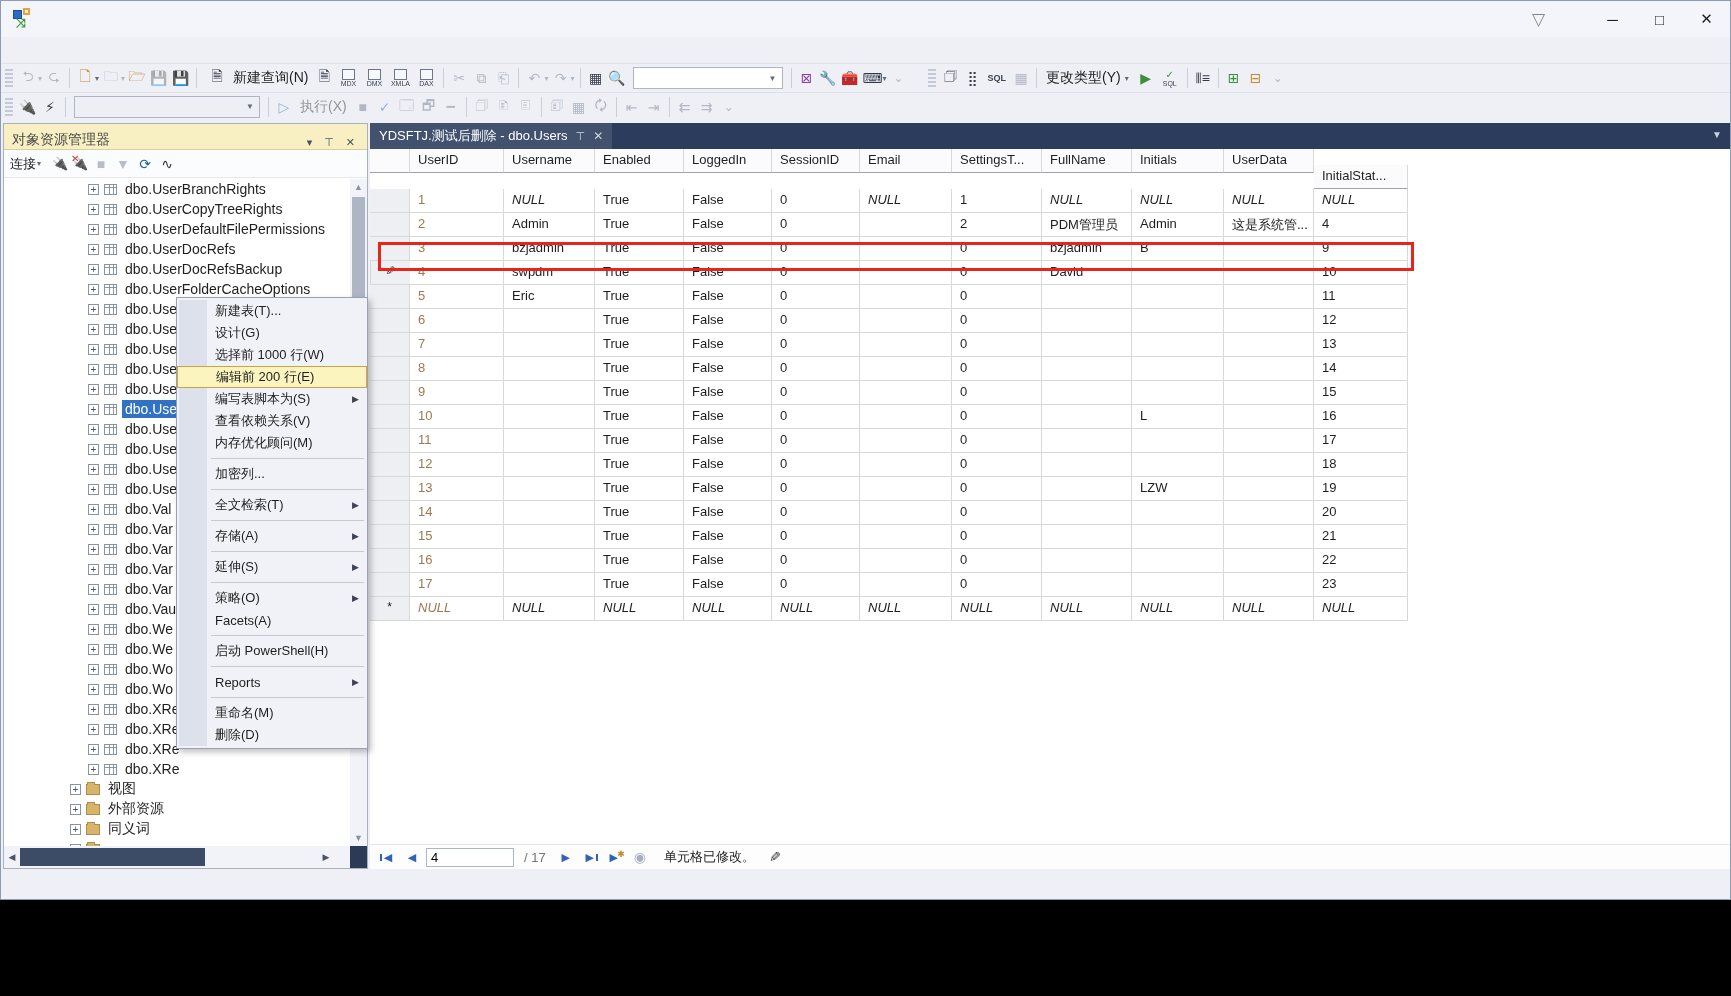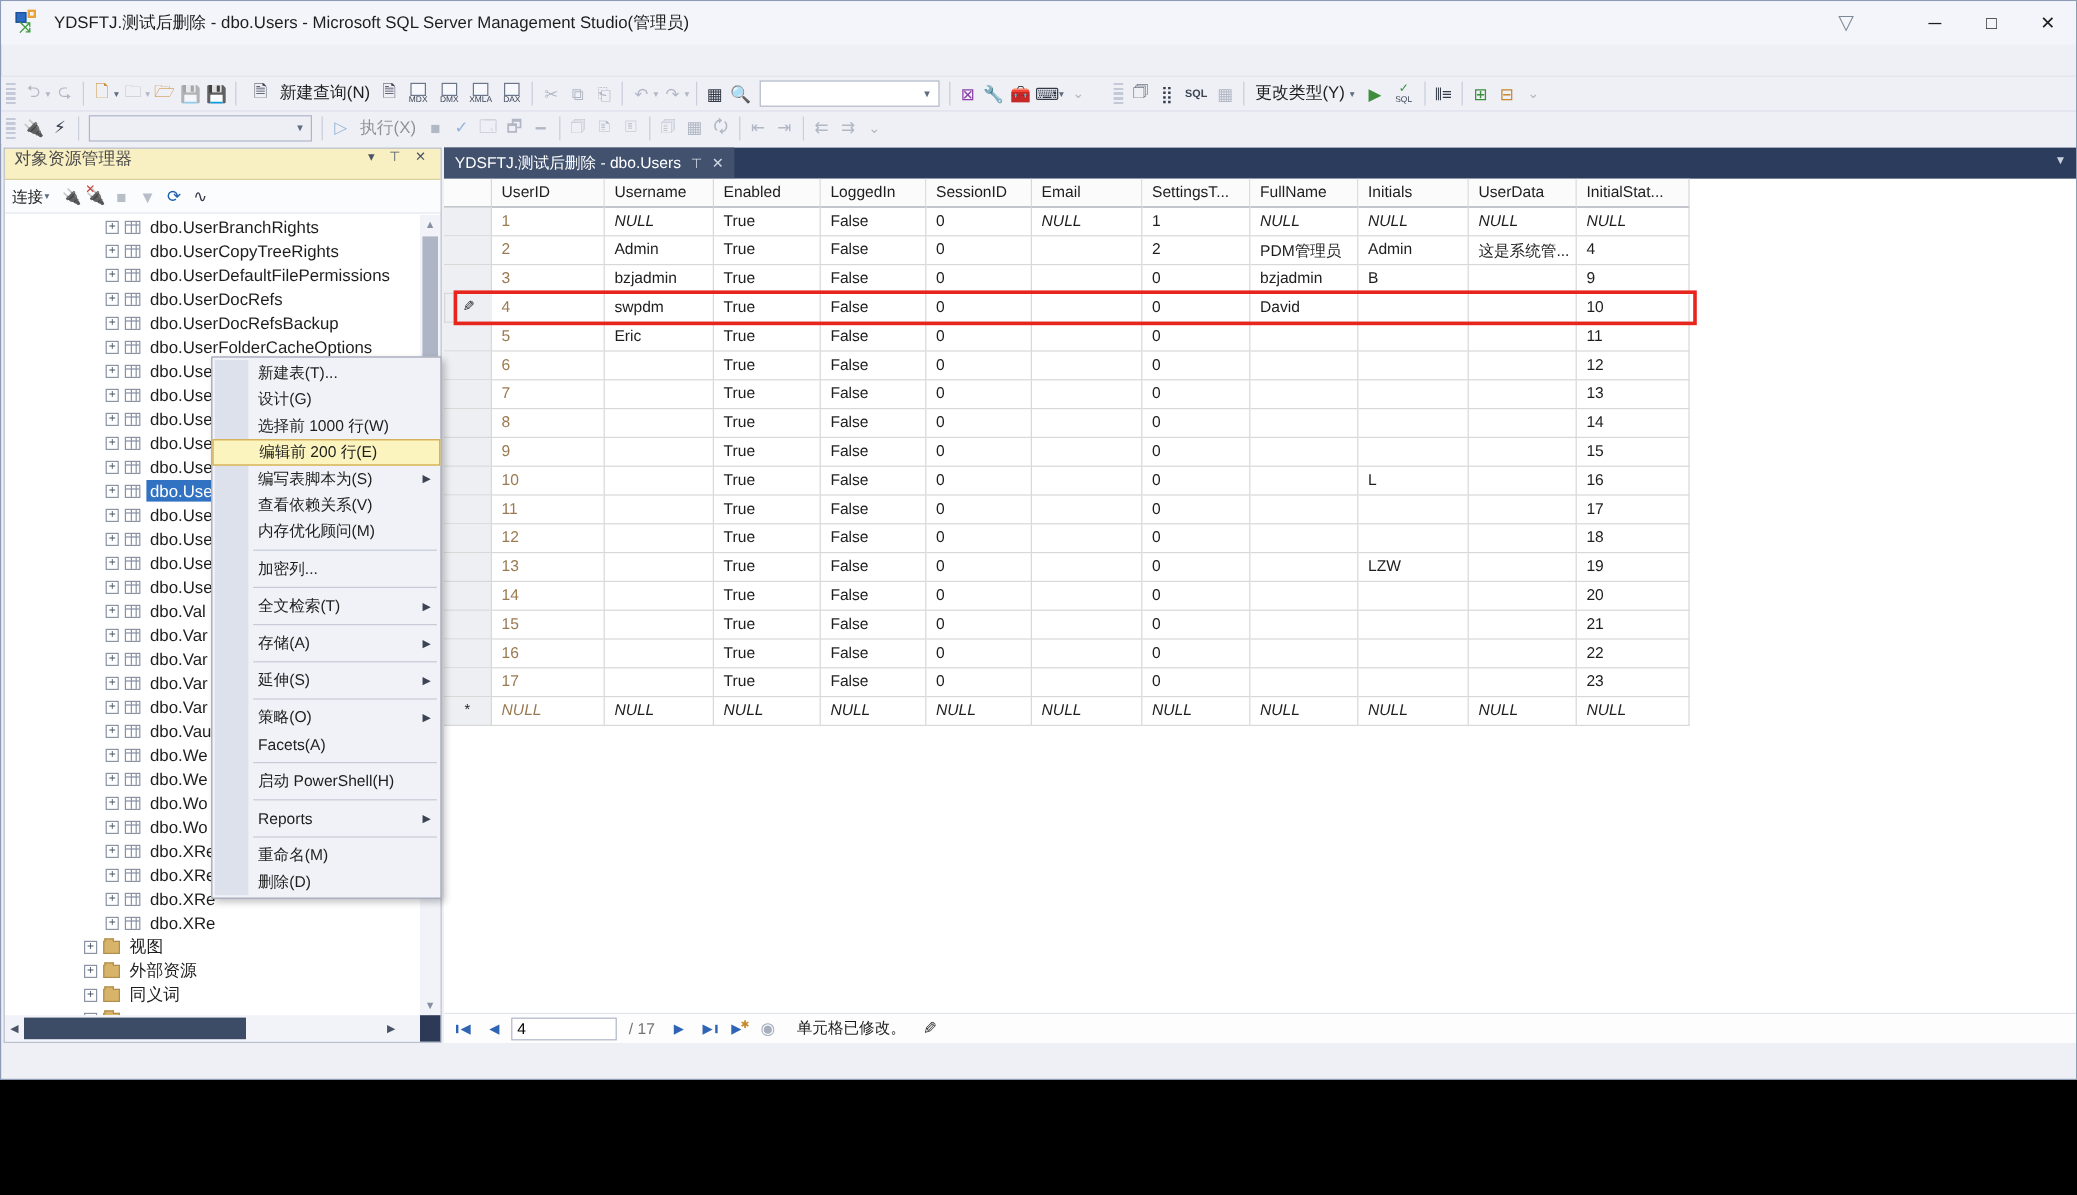--- a/index.html
+++ b/index.html
@@ -49,21 +49,21 @@
   .combo { height:22px; background:#FFF; border:1px solid #AEB6C6; display:flex; align-items:center; }
   .combo .car { margin-left:auto; font-size:8px; color:#5E6B80; padding:0 5px; }
   .combo.dis { background:#EDEFF5; }
   .sqltxt { font-size:9px; font-weight:bold; color:#3C4454; }
 
   
   .main { position:absolute; left:0; top:122px; width:100%; height:746px; }
 
   
   .oe { position:absolute; left:2px; top:0; width:365px; height:746px; background:#FFF; border:1px solid #A8B0C0; }
-  .oe-head { height:26px; background:#F8EFC2; border-bottom:1px solid #D8CFA0; display:flex; align-items:flex-start; padding:0 6px 0 8px; }
+  .oe-head { height:26px; background:#F8EFC2; border-bottom:1px solid #D8CFA0; display:flex; align-items:flex-end; padding:0 6px 0 8px; }
   .oe-title { font-size:14px; color:#4A4A4A; flex:1; }
   .oe-hbtn { font-size:11px; color:#4A5466; padding:0 6px; }
   .oe-tools { height:28px; display:flex; align-items:center; padding-left:6px; border-bottom:1px solid #E4E7EF; background:#FBFCFE;}
   .oe-tools .txt { font-size:13px; color:#1E1E1E; margin-right:2px; }
   .plug { font-size:13px; color:#4A5466; position:relative; width:20px; text-align:center;}
   .plug .x { position:absolute; top:-3px; left:1px; color:#C23B2E; font-size:10px; font-weight:bold; }
 
   .tree { position:absolute; left:0; top:55px; right:17px; bottom:22px; overflow:hidden; background:#fff; }
   .trow { height:20px; display:flex; align-items:center; white-space:nowrap; }
   .texp { width:11px; height:11px; border:1px solid #8A93A3; background:#fff; color:#4A5466; font-size:10px; line-height:9px; text-align:center; margin-right:5px; flex:none;}
@@ -135,21 +135,20 @@
 <body>
 
 <div class="win">
 
   <div class="titlebar">
     <div class="app-ico">
         <span class="b1"></span>
         <span class="b2"></span>
         <span class="b3">⤨</span>
       </div>
-    <div class="title-text">YDSFTJ.测试后删除 - dbo.Users - Microsoft SQL Server Management Studio(管理员)</div>
     <div class="tb-right">
       <div class="feedback">▽</div>
       <div style="width:30px"></div>
       <div class="winbtn">─</div>
       <div class="winbtn">□</div>
       <div class="winbtn">✕</div>
     </div>
   </div>
 
 
@@ -488,21 +487,21 @@
             <div class="gc" style="width: 94px;">UserID</div>
             <div class="gc" style="width: 91px;">Username</div>
             <div class="gc" style="width: 89px;">Enabled</div>
             <div class="gc" style="width: 88px;">LoggedIn</div>
             <div class="gc" style="width: 88px;">SessionID</div>
             <div class="gc" style="width: 92px;">Email</div>
             <div class="gc" style="width: 90px;">SettingsT...</div>
             <div class="gc" style="width: 90px;">FullName</div>
             <div class="gc" style="width: 92px;">Initials</div>
             <div class="gc" style="width: 90px;">UserData</div>
-            <div class="gc" style="width: 94px;">InitialStat...</div>
+            <div class="gc" style="width: 94px; margin-top: 16px;">InitialStat...</div>
           </div>
           <div class="grow">
             <div class="gc gsel" style="width: 40px;"></div>
             <div class="gc uid" style="width: 94px;">1</div>
             <div class="gc nullv" style="width: 91px;">NULL</div>
             <div class="gc" style="width: 89px;">True</div>
             <div class="gc" style="width: 88px;">False</div>
             <div class="gc" style="width: 88px;">0</div>
             <div class="gc nullv" style="width: 92px;">NULL</div>
             <div class="gc" style="width: 90px;">1</div>

